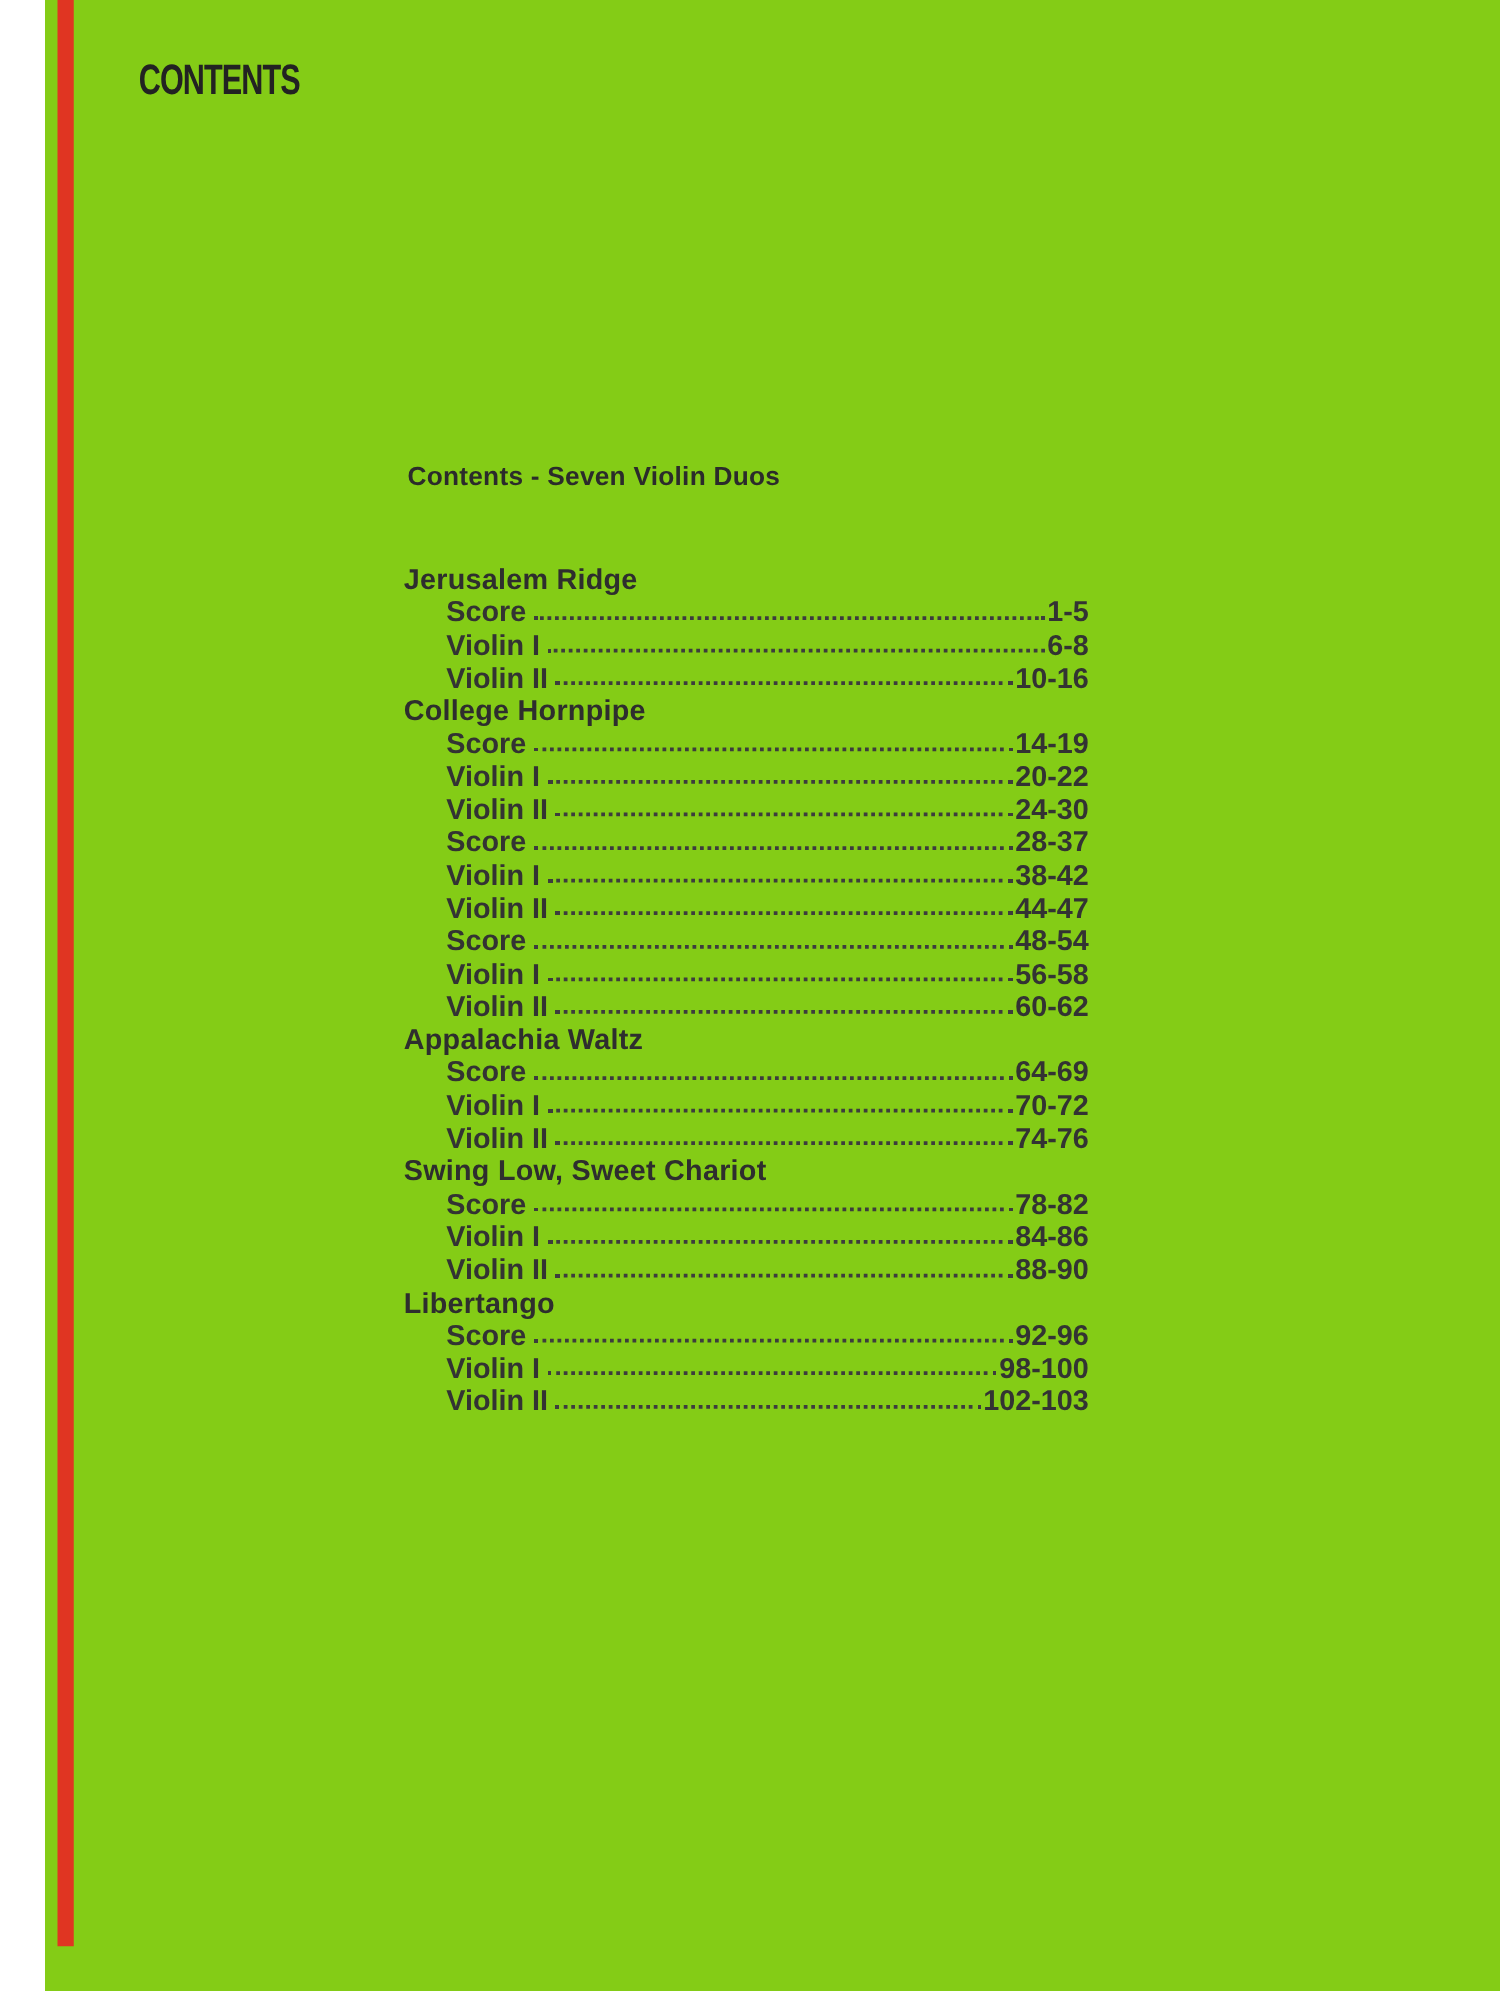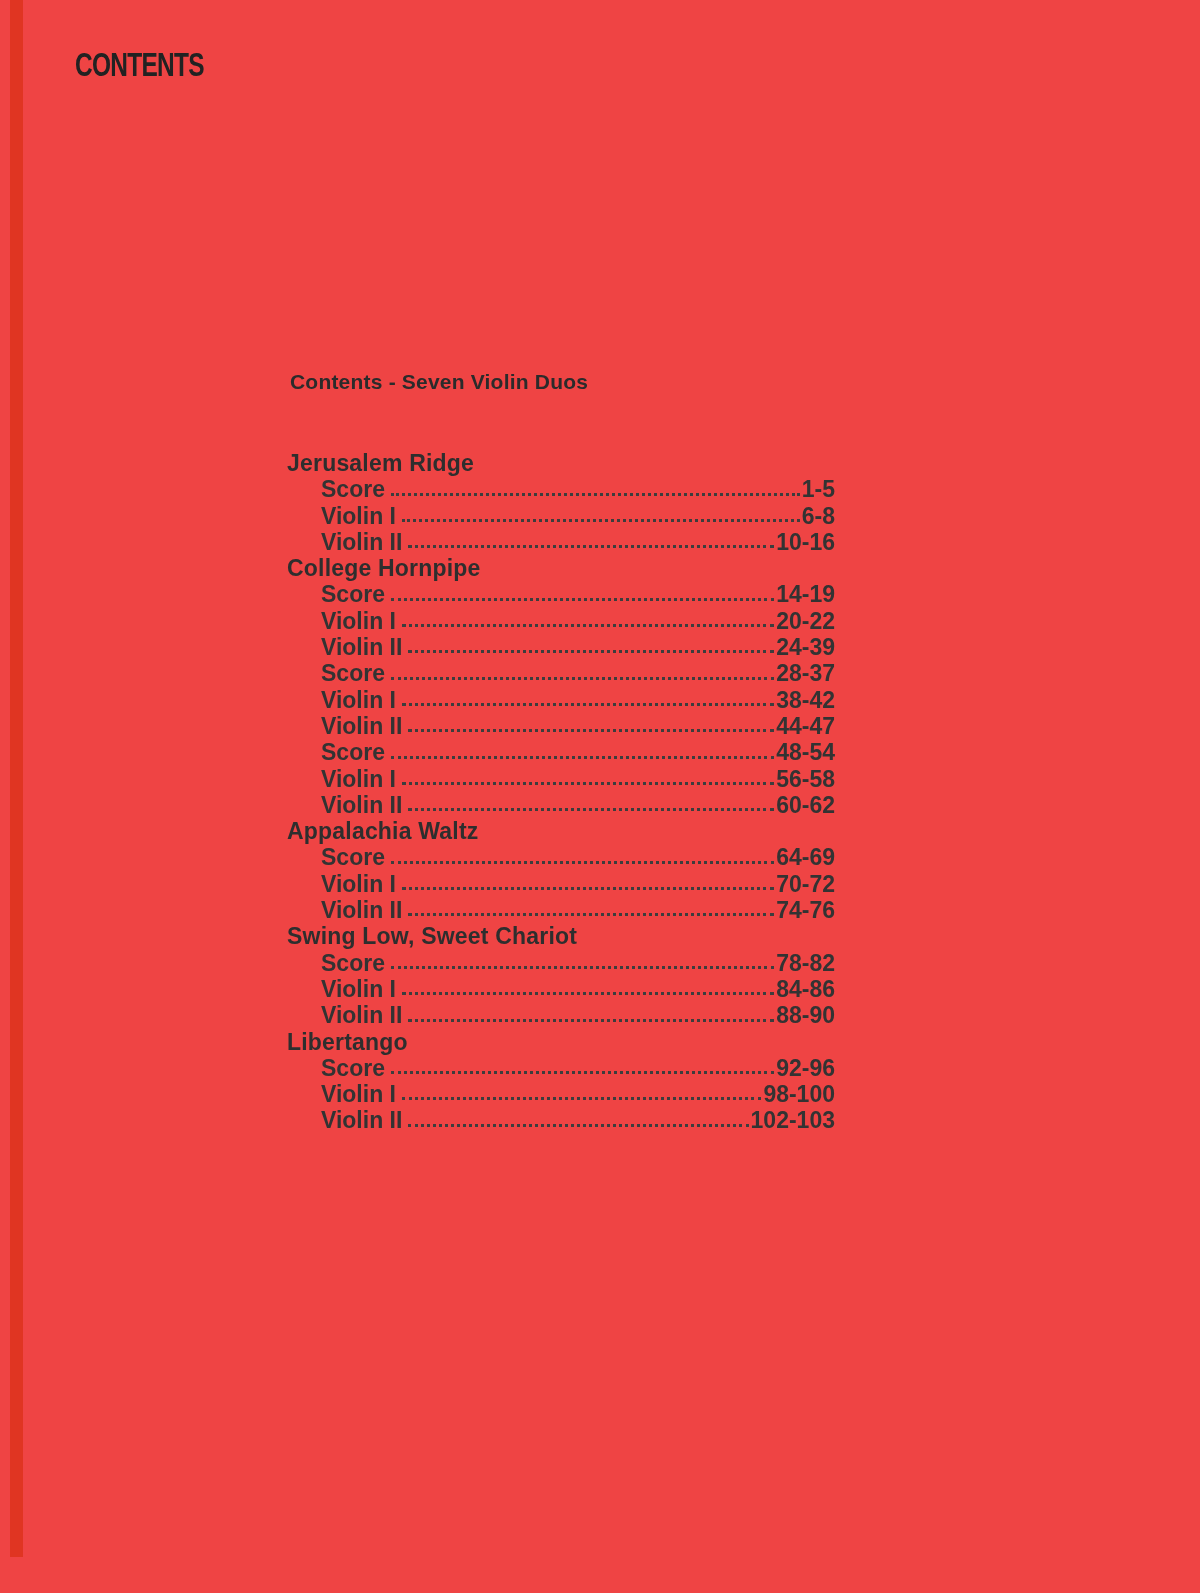--- a/index.html
+++ b/index.html
@@ -10,21 +10,22 @@
   body {
     width: 1200px;
     height: 1593px;
     position: relative;
     overflow: hidden;
     font-family: "Liberation Sans", sans-serif;
   }
   .page {
     position: absolute;
     inset: 0;
-    background: #ef4444;
+    background: #84cc16;
+    margin-left: 36px;
   }
   .edge-stripe {
     position: absolute;
     left: 10px;
     top: 0;
     width: 13px;
     height: 1557px;
     background: #e03522; 
   }
   .page-header {
@@ -122,21 +123,21 @@
         <span class="entry-pages">14-19</span>
       </div>
       <div class="entry-row">
         <span class="entry-label">Violin I</span>
         <span class="leader"></span>
         <span class="entry-pages">20-22</span>
       </div>
       <div class="entry-row">
         <span class="entry-label">Violin II</span>
         <span class="leader"></span>
-        <span class="entry-pages">24-39</span>
+        <span class="entry-pages">24-30</span>
       </div>
       <div class="entry-row">
         <span class="entry-label">Score</span>
         <span class="leader"></span>
         <span class="entry-pages">28-37</span>
       </div>
       <div class="entry-row">
         <span class="entry-label">Violin I</span>
         <span class="leader"></span>
         <span class="entry-pages">38-42</span>

